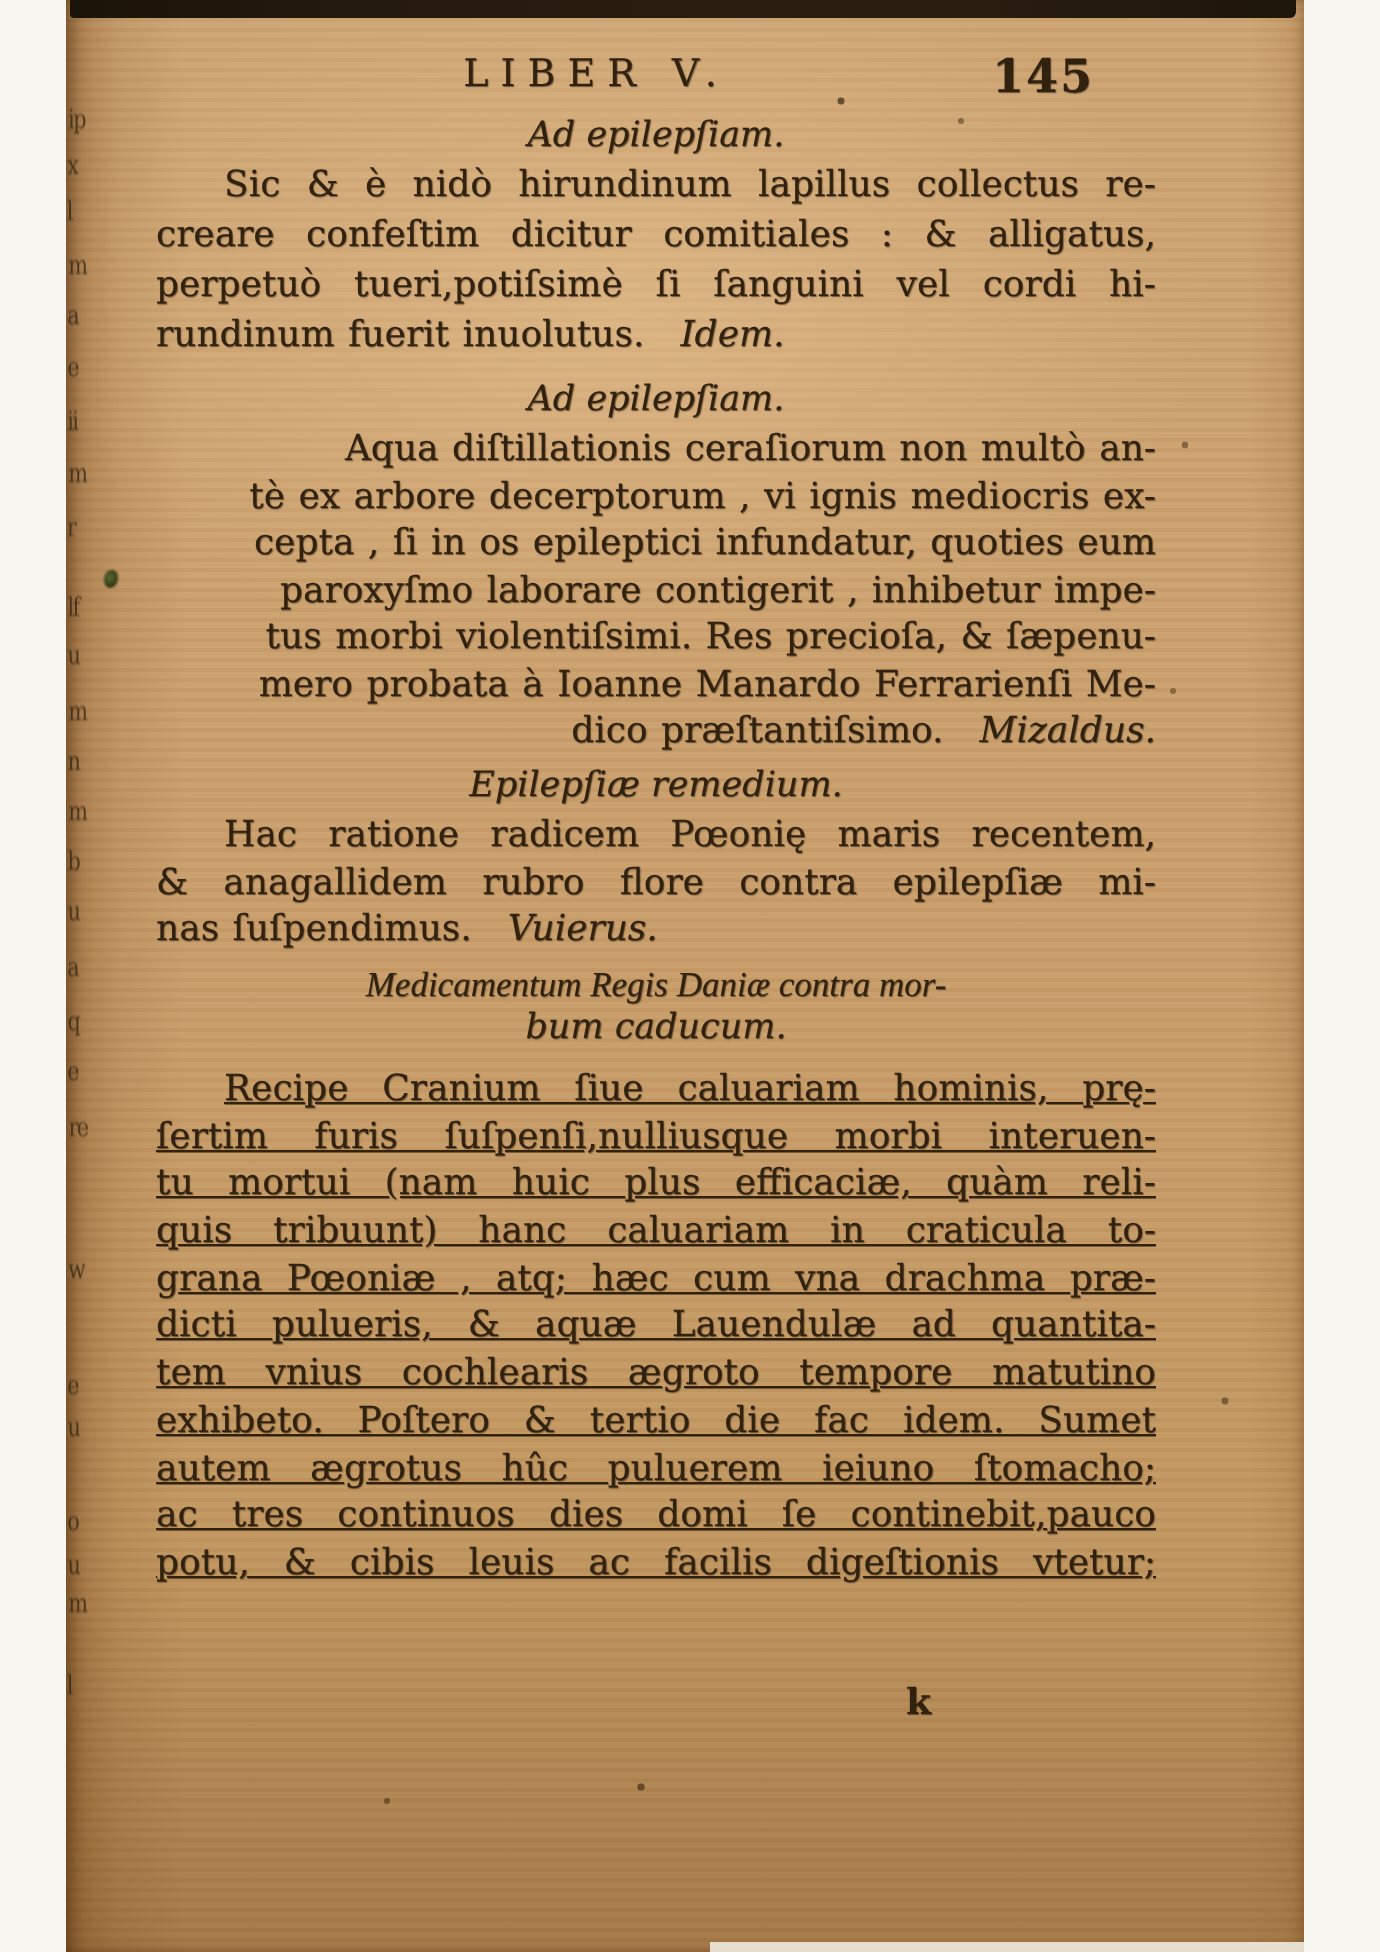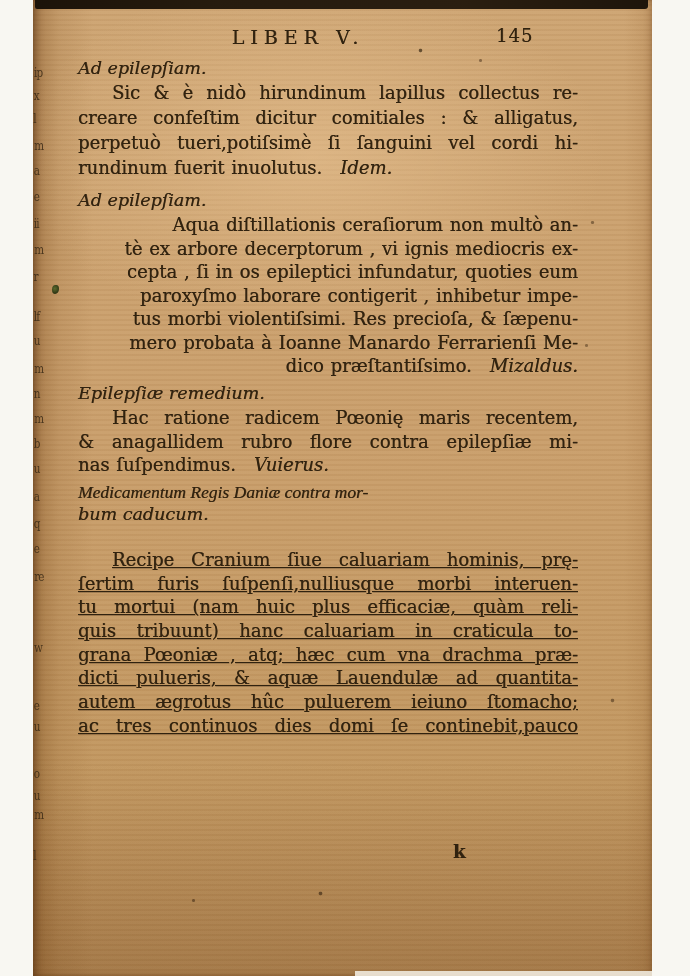--- a/index.html
+++ b/index.html
@@ -20,21 +20,21 @@
       linear-gradient(to bottom,#cda472 0%, #c99e6b 45%, #c1965f 80%, #b98d58 100%);
     box-shadow: inset 5px 0 9px -3px rgba(60,30,5,.55), inset -4px 0 7px -3px rgba(90,50,15,.35);
   }
   
   .topbar{
     position:absolute;left:2px;top:0;width:613px;height:9px;
     background:linear-gradient(to right,#1c1309 0%,#261b0e 30%,#2a1e10 70%,#1e150b 100%);
     border-radius:0 0 3px 2px;filter:blur(.3px);
   }
   
-  .gutter{position:absolute;left:-2px;top:12px;width:24px;height:928px;overflow:hidden;}
+  .gutter{position:absolute;left:-2px;top:0;width:24px;height:928px;overflow:hidden;}
   .frag{
     position:absolute;left:2px;font-size:13px;color:#3a2a16;opacity:.85;
     filter:blur(.4px);transform:scaleX(.8);letter-spacing:-1px;
   }
   .greenmark{
     position:absolute;left:19px;top:285px;width:7px;height:9px;border-radius:50% 40% 55% 45%;
     background:radial-gradient(circle at 40% 40%, #5a6a2e, #2e3514 70%);
     filter:blur(.4px);
   }
   
@@ -46,25 +46,25 @@
                 553px 345px 0 1px rgba(60,40,18,.45),
                 579px 700px 0 1.2px rgba(55,35,15,.5),
                 287px 893px 0 1.3px rgba(50,32,14,.6),
                 160px 900px 0 1px rgba(50,32,14,.5),
                 447px 60px 0 1px rgba(50,32,14,.45);
     border-radius:50%;}
   
   .ink{color:#30220f;text-shadow:0.4px 0.4px 0.6px rgba(45,28,10,.65);}
   .header-row{position:absolute;left:45px;top:26px;width:440px;text-align:center;
     font-size:19px;letter-spacing:6px;}
-  .pagenum{position:absolute;left:463px;top:25px;font-size:18px;letter-spacing:1px;}
+  .pagenum{position:absolute;left:463px;top:25px;font-size:23px;letter-spacing:1px;font-weight:bold;}
   .sec{position:absolute;left:45px;width:500px;}
-  .sec .heading{font-style:italic;text-align:left;font-size:17.5px;height:24px;}
+  .sec .heading{font-style:italic;text-align:center;font-size:17.5px;height:24px;}
   .sec .heading.tight{height:22px;font-family:Liberation Serif, serif;}
-  .sec .heading.sub{height:22px;margin-bottom:23px;}
+  .sec .heading.sub{height:22px;margin-bottom:8px;}
   .line{font-size:18px;height:25px;overflow:hidden;white-space:normal;word-spacing:1px;}
   .p2 .line{height:23.5px;text-align:right;}
   .p3 .line{height:23.5px;}
   .p4 .line{height:23.7px;text-decoration:underline;}
   .j{text-align:justify;}
   .j::after{content:"";display:inline-block;width:100%;height:0;}
   .ind{text-indent:34px;}
   .attr{font-style:italic;margin-left:18px;}
   .catchword{position:absolute;left:420px;top:841px;font-size:18px;font-weight:bold;}
   .s1{top:58px;} .s2{top:190px;} .s3{top:383px;} .s4{top:482px;}
@@ -144,18 +144,21 @@
 
   <div class="sec s4 ink p4">
     <div class="heading tight">Medicamentum Regis Daniæ contra mor-</div>
     <div class="heading sub">bum caducum.</div>
     <div class="line j ind">Recipe Cranium ſiue caluariam hominis, prę-</div>
     <div class="line j">ſertim furis ſuſpenſi,nulliusque morbi interuen-</div>
     <div class="line j">tu mortui (nam huic plus efficaciæ, quàm reli-</div>
     <div class="line j">quis tribuunt) hanc caluariam in craticula to-</div>
     <div class="line j">grana Pœoniæ , atq; hæc cum vna drachma præ-</div>
     <div class="line j">dicti pulueris, &amp; aquæ Lauendulæ ad quantita-</div>
+    <div class="line j">tem vnius cochlearis ægroto tempore matutino</div>
+    <div class="line j">exhibeto. Poſtero &amp; tertio die fac idem. Sumet</div>
     <div class="line j">autem ægrotus hûc puluerem ieiuno ſtomacho;</div>
     <div class="line j">ac tres continuos dies domi ſe continebit,pauco</div>
+    <div class="line j">potu, &amp; cibis leuis ac facilis digeſtionis vtetur;</div>
   </div>
 
   <div class="catchword ink">k</div>
 </div>
 
 </body></html>

